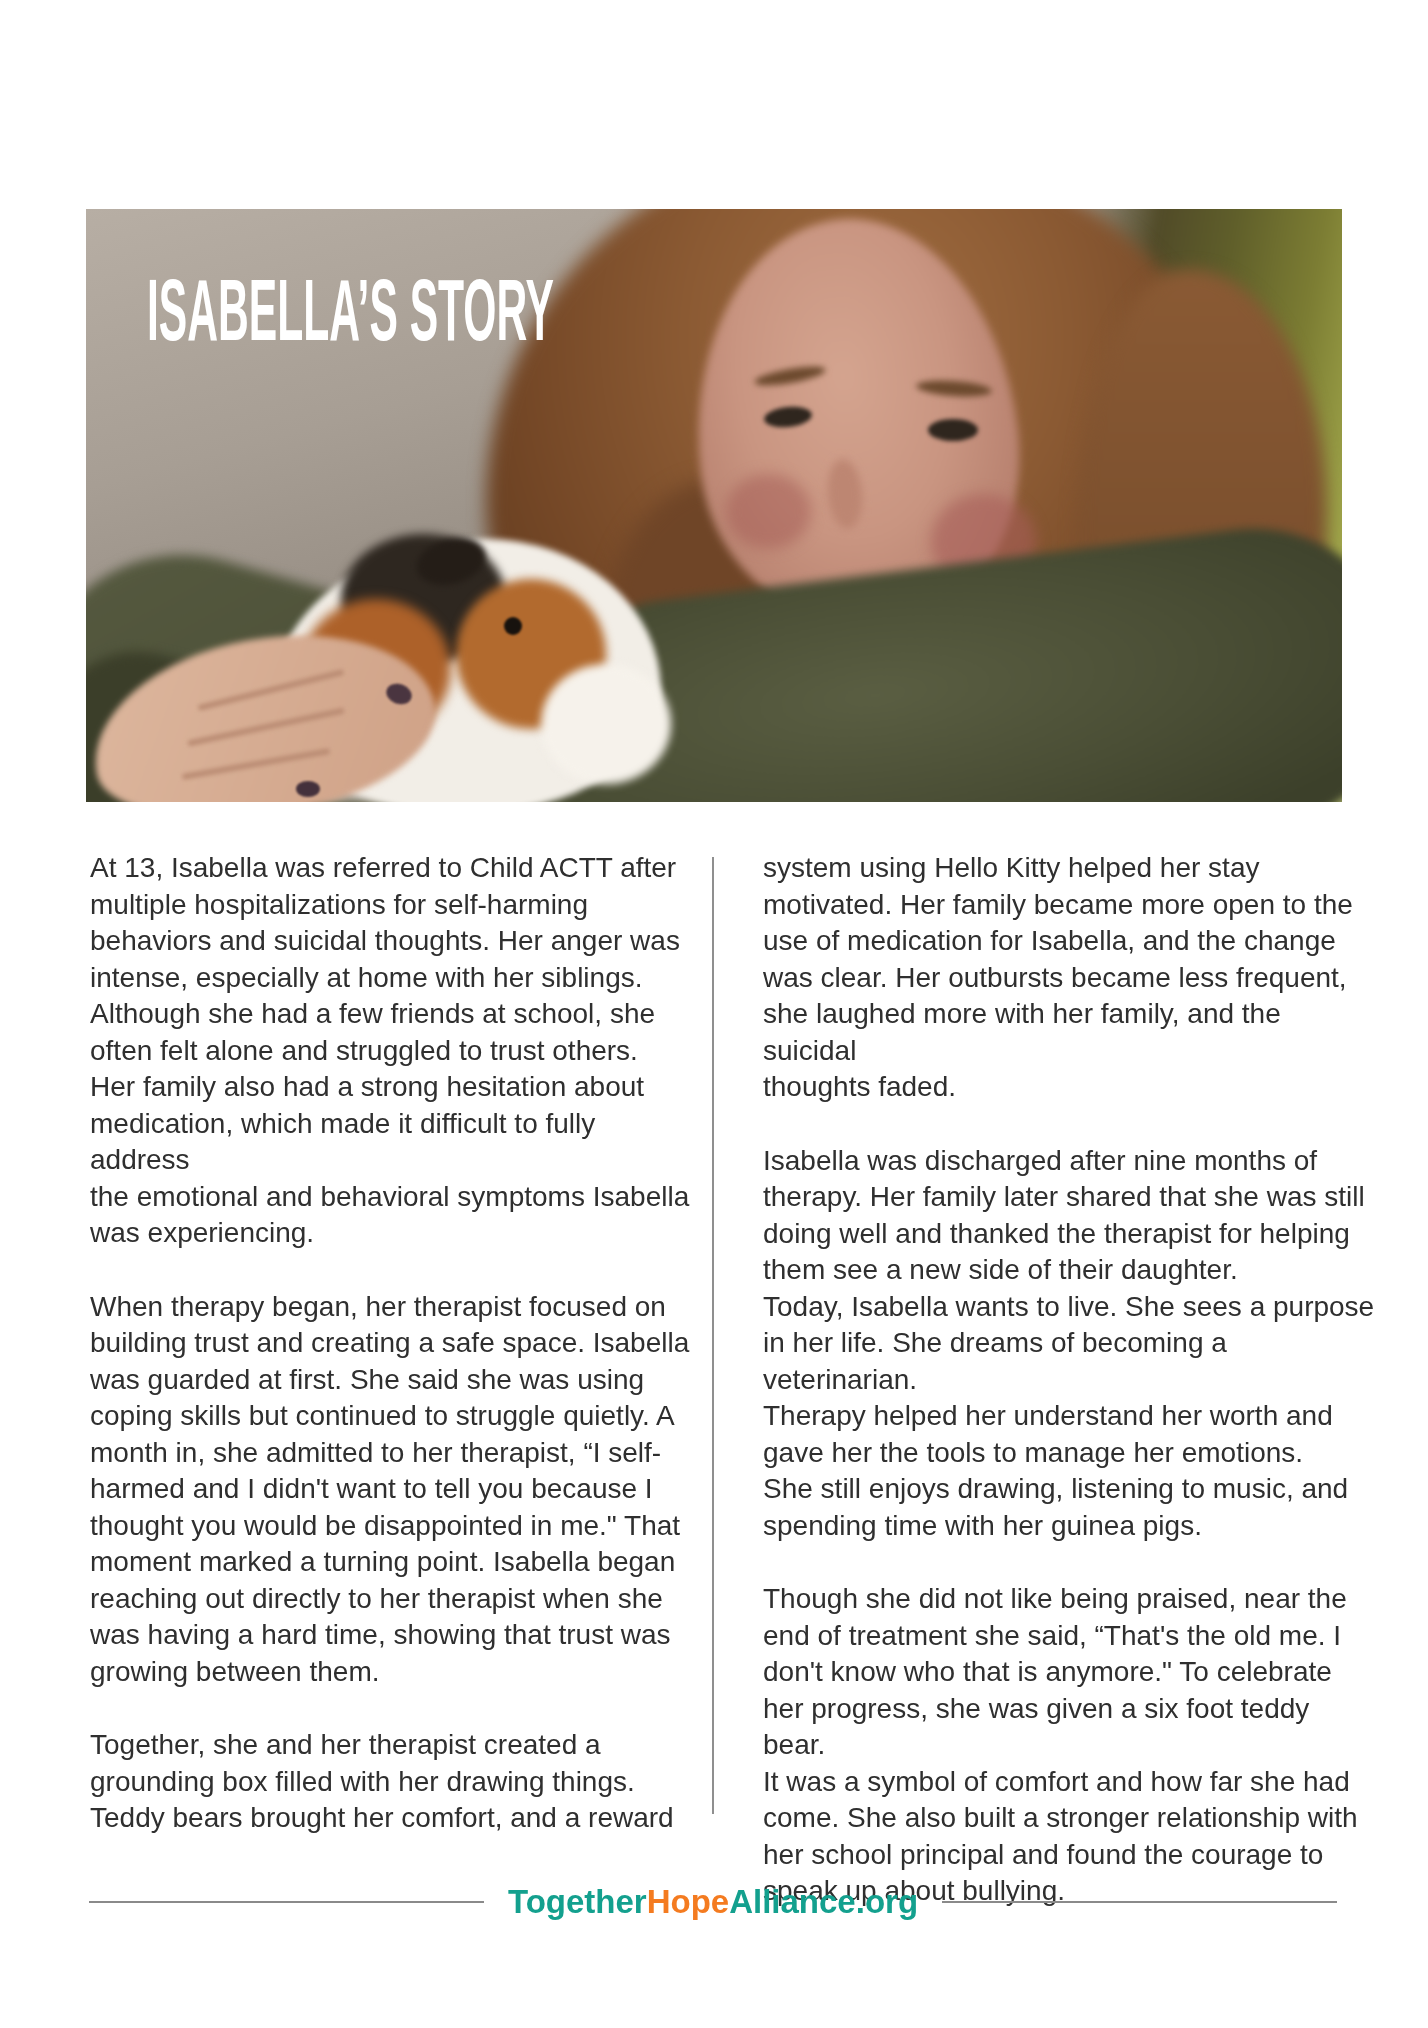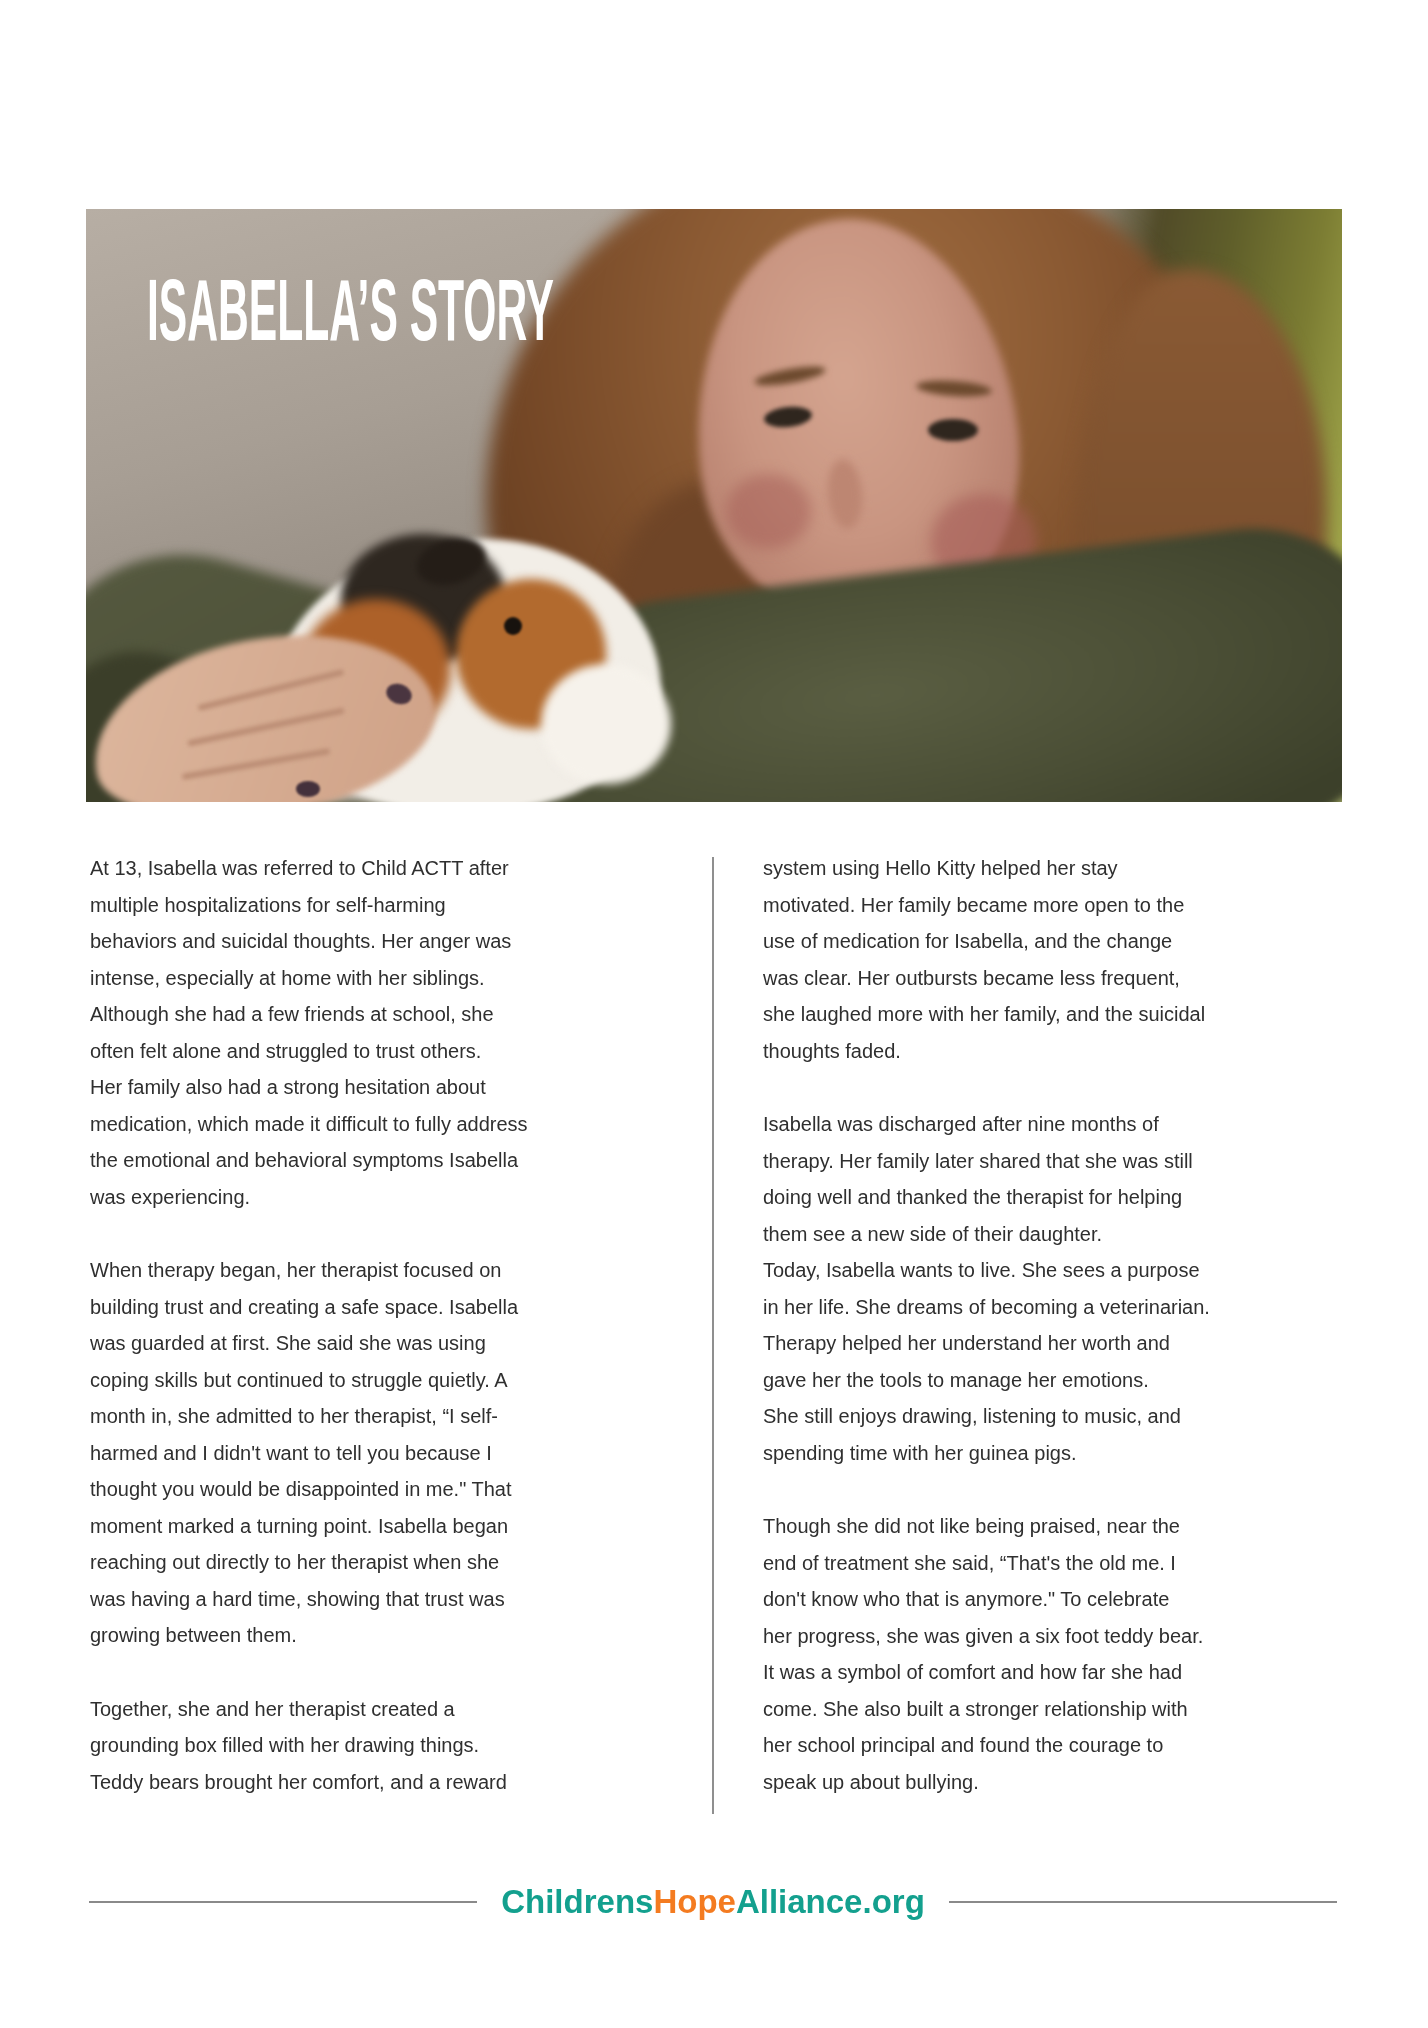--- a/index.html
+++ b/index.html
@@ -55,21 +55,21 @@
     background:linear-gradient(120deg,#ddb79e,#cfa186);
     border-radius:50% 50% 45% 55% / 60% 55% 45% 40%;transform:rotate(-10deg);filter:blur(3px);}
   .finger1{left:110px;top:478px;width:150px;height:6px;background:#bb8d74;transform:rotate(-14deg);filter:blur(2px);border-radius:3px;}
   .finger2{left:100px;top:515px;width:160px;height:6px;background:#bb8d74;transform:rotate(-12deg);filter:blur(2px);border-radius:3px;}
   .finger3{left:95px;top:552px;width:150px;height:6px;background:#bb8d74;transform:rotate(-10deg);filter:blur(2px);border-radius:3px;}
   .nail1{left:300px;top:475px;width:26px;height:20px;background:#4a3540;border-radius:50%;transform:rotate(20deg);filter:blur(1px);}
   .nail2{left:210px;top:572px;width:24px;height:16px;background:#44313c;border-radius:50%;filter:blur(1px);}
   .hero-title{position:absolute;left:59px;top:53px;}
   .hero-title text{font-family:"Liberation Sans",sans-serif;font-weight:700;fill:#ffffff;}
   
-  .col{position:absolute;top:806px;width:612px;color:#2f2f2f;font-size:20px;line-height:36.5px;}
+  .col{position:absolute;top:806px;width:612px;color:#2f2f2f;font-size:28px;line-height:36.5px;}
   .col-left{left:90px;}
   .col-right{left:763px;}
   .col p{margin:0 0 37px 0;white-space:pre-line;}
   .col p:last-child{margin-bottom:0;}
   .divider{position:absolute;left:712px;top:813px;width:2px;height:957px;background:#8f8f8f;}
   
   .footer{position:absolute;left:89px;right:91px;top:1838px;height:40px;display:flex;align-items:center;}
   .footer-rule{flex:1;height:2px;background:#8a8a8a;}
   .footer-url{margin:0 24px;font-size:33px;font-weight:700;letter-spacing:0;white-space:nowrap;}
   .c-teal{color:#13a08e;}
@@ -168,17 +168,17 @@
 don't know who that is anymore." To celebrate
 her progress, she was given a six foot teddy bear.
 It was a symbol of comfort and how far she had
 come. She also built a stronger relationship with
 her school principal and found the courage to
 speak up about bullying.</p>
   </div>
 
   <div class="footer">
     <div class="footer-rule"></div>
-    <div class="footer-url"><span class="c-teal">Childrens</span><span class="c-orange">Hope</span><span class="c-teal">Alliance.org</span></div>
+    <div class="footer-url"><span class="c-teal">Together</span><span class="c-orange">Hope</span><span class="c-teal">Alliance.org</span></div>
     <div class="footer-rule"></div>
   </div>
 
 </div>
 
 </body></html>

